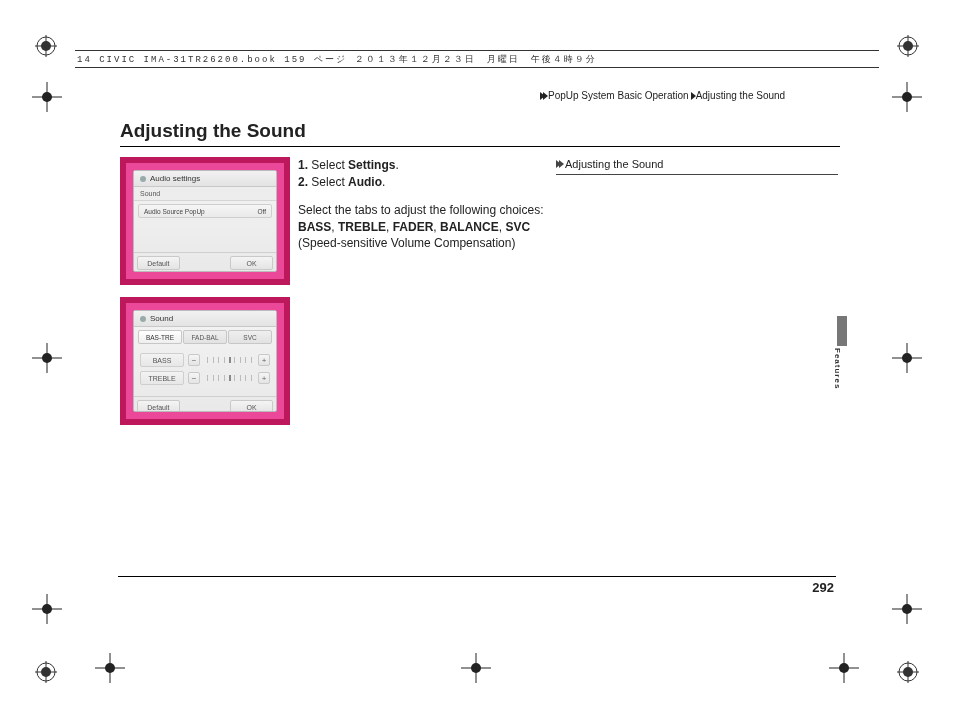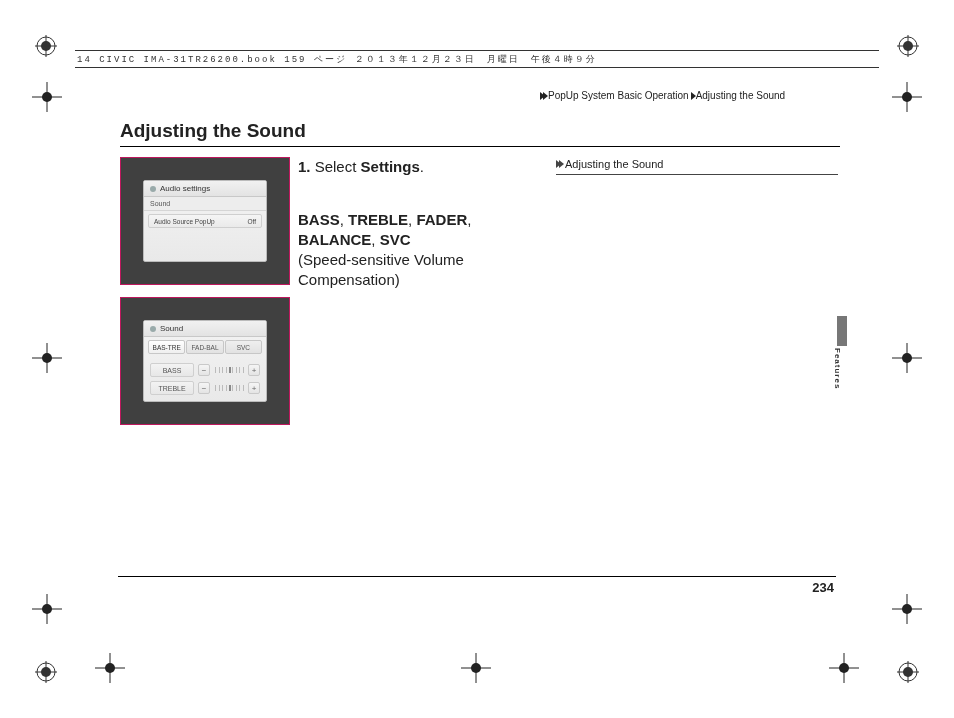--- a/index.html
+++ b/index.html
@@ -18,32 +18,32 @@
   .crumb{position:absolute;left:540px;top:90px;font-size:10px;color:#222;display:flex;align-items:center;gap:2px}
   .crumb .arr{display:inline-block;width:0;height:0;border-top:4px solid transparent;border-bottom:4px solid transparent;border-left:5px solid #222;margin-right:-2px}
   .crumb .dbl{display:inline-flex}
 
   
   .page{position:absolute;left:120px;top:120px;width:720px}
   .title{font-size:19px;font-weight:700;border-bottom:1.5px solid #000;padding-bottom:4px;margin-bottom:10px}
 
   .cols{display:flex;gap:8px}
   .col-left{width:170px;display:flex;flex-direction:column;gap:12px}
-  .col-mid{width:250px;font-size:15px;line-height:1.35}
+  .col-mid{width:250px;font-size:12px;line-height:1.35}
   .col-right{width:282px;font-size:11px;line-height:1.35}
 
   .steps li{list-style:none;margin-bottom:1px}
 
   .sidebox-h{border-bottom:1px solid #444;padding-bottom:2px;margin-bottom:4px;display:flex;align-items:center;gap:3px}
   .sidebox-h .chev{display:inline-flex}
   .sidebox-h .chev span{display:inline-block;width:0;height:0;border-top:4px solid transparent;border-bottom:4px solid transparent;border-left:5px solid #444;margin-right:-2px}
   .sidebox-p{padding:0 2px}
 
   
-  .shot{border:1px solid #be185d;background:#404040;height:128px;padding:22px;}
+  .shot{border:6px solid #be185d;background:#ec4899;height:128px;padding:7px;}
   .shot-inner{border:1px solid #bbb;background:linear-gradient(#f3f3f3,#e9e9e9);height:100%;border-radius:2px;overflow:hidden;font-size:7px;color:#555;}
   .sh-title{background:linear-gradient(#f1f1f1,#e3e3e3);border-bottom:1px solid #c8c8c8;padding:3px 6px;display:flex;align-items:center;gap:4px;font-size:8px;color:#333}
   .sh-title:before{content:"";width:6px;height:6px;border-radius:50%;background:#9aa;display:inline-block}
   .sh-body{padding:6px 6px 0 6px;height:70px}
   .sh-row{display:flex;gap:4px;align-items:center;height:16px;margin-bottom:2px}
   .sh-label{background:linear-gradient(#f3f3f3,#e7e7e7);border:1px solid #cfcfcf;border-radius:2px;flex:0 0 44px;height:14px;display:flex;align-items:center;justify-content:center}
   .sh-field{display:flex;align-items:center;gap:2px;flex:1}
   .sh-btn{background:linear-gradient(#f5f5f5,#e4e4e4);border:1px solid #c9c9c9;border-radius:2px;width:12px;height:12px;display:flex;align-items:center;justify-content:center;font-size:8px;color:#666}
   .sh-slider{flex:1;height:12px;position:relative}
   .sh-tick{position:absolute;top:3px;bottom:3px;width:1px;background:#bbb}
@@ -253,23 +253,24 @@
             <div class="sh-footbtn">OK</div>
           </div>
         </div>
       </div>
 
     </div>
 
     <div class="col-mid">
       <ol class="steps">
         <li><b>1.</b> <span>Select </span><b>Settings</b><span>.</span></li>
+        <li><b>2.</b> <span>Select </span><b>Audio</b><span>.</span></li>
       </ol>
       <p style="margin-top:12px">
-        <br>
+        <span>Select the tabs to adjust the following choices:</span><br>
         <b>BASS</b>, <b>TREBLE</b>, <b>FADER</b>, <b>BALANCE</b>, <b>SVC</b><br>
         <span>(Speed-sensitive Volume Compensation)</span>
       </p>
     </div>
 
     <div class="col-right">
       <div class="sidebox-h">
         <span class="chev">
             <span></span>
             <span></span>
@@ -277,13 +278,13 @@
         <span>Adjusting the Sound</span>
       </div>
     </div>
   </div>
 </div>
 
 <div class="side-tab"></div>
 <div class="side-text">Features</div>
 
 <div class="page-rule"></div>
-<div class="page-num">234</div>
+<div class="page-num">292</div>
 
 </body></html>

